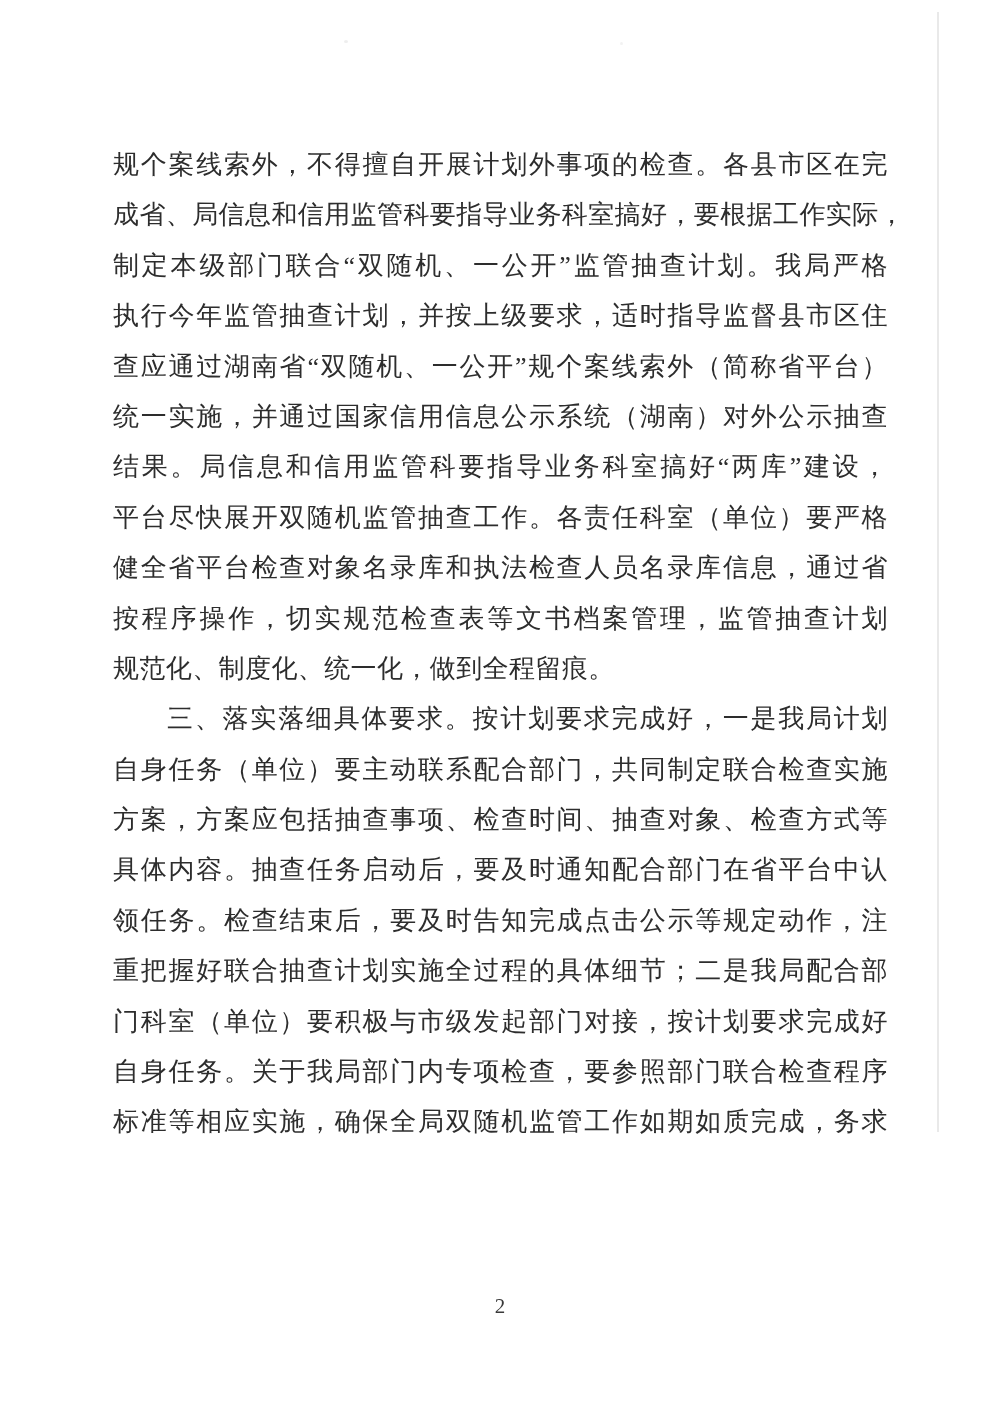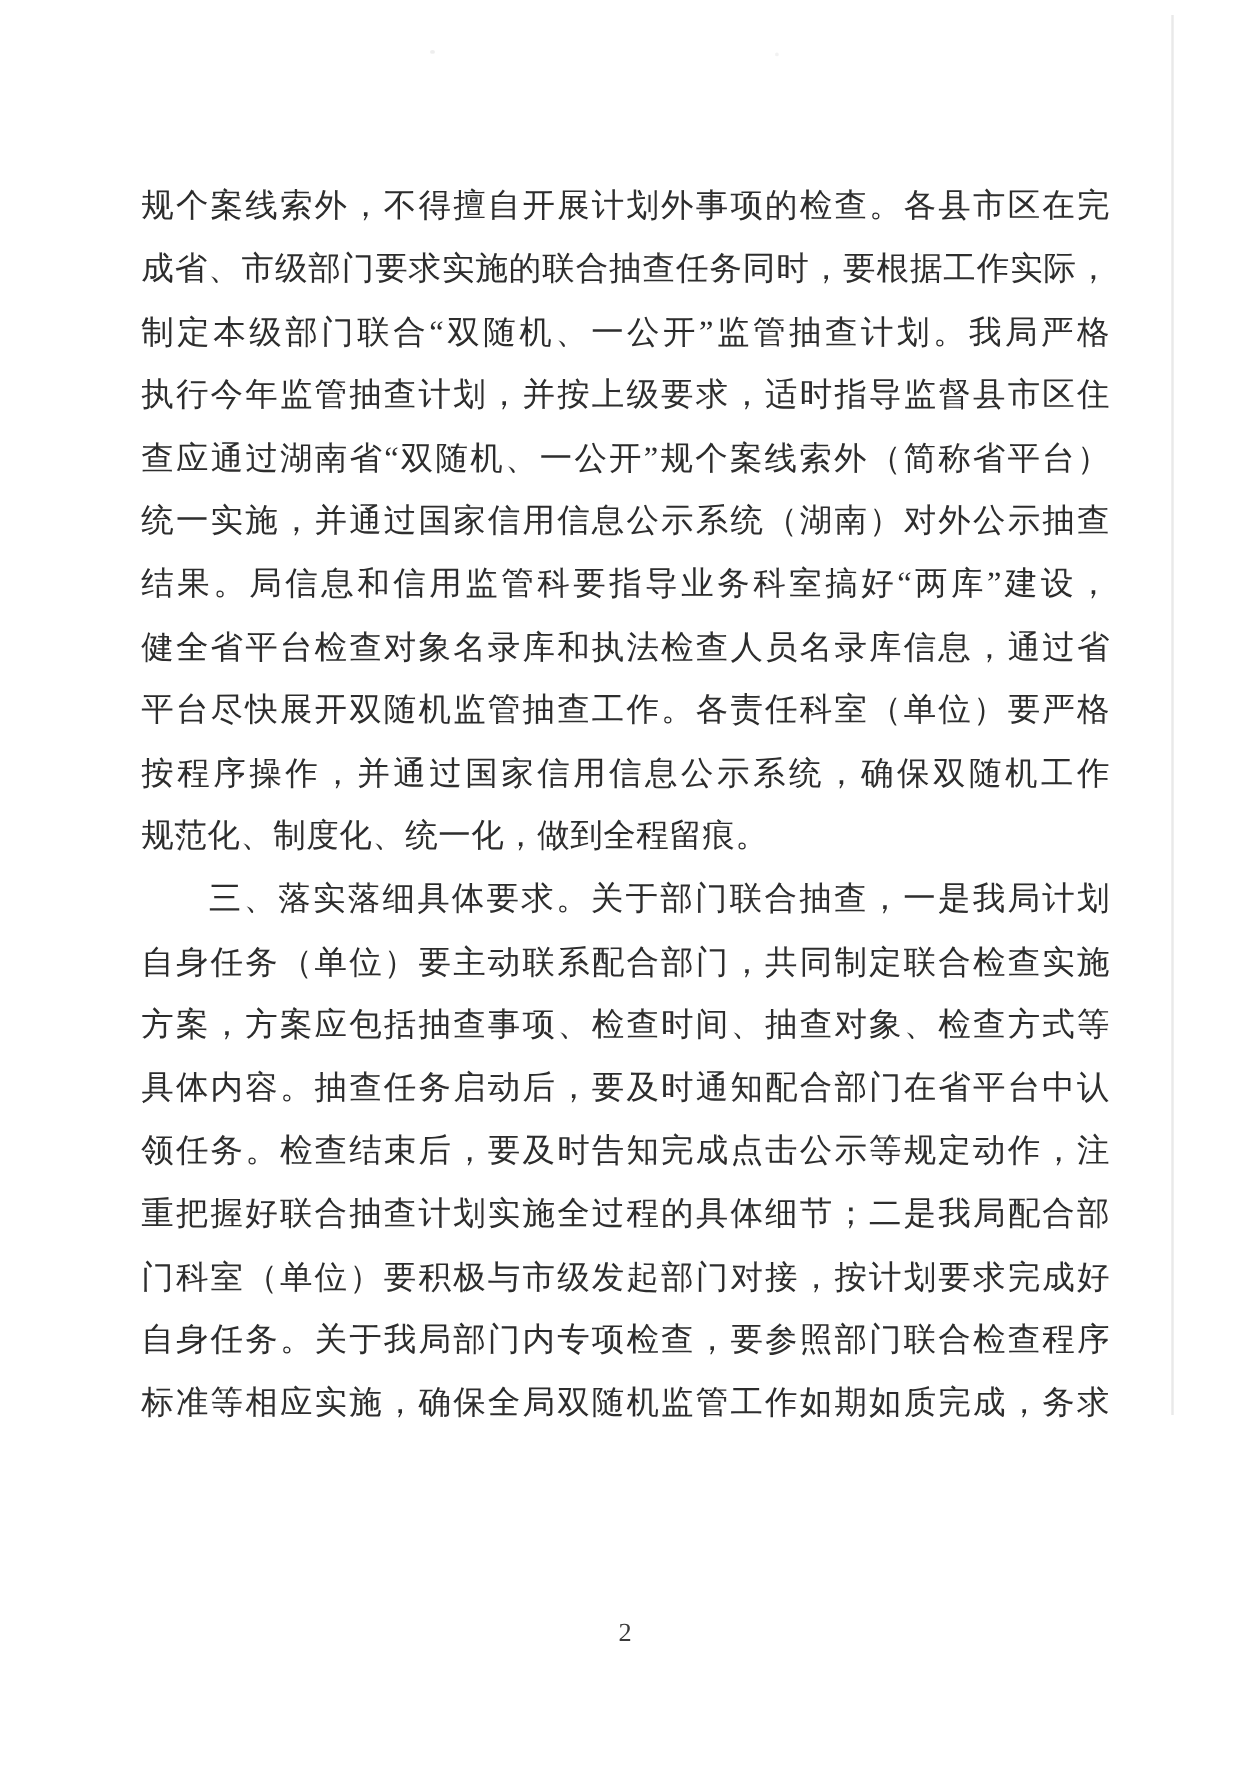--- a/index.html
+++ b/index.html
@@ -71,31 +71,31 @@
   .speck.s3 { left: 973px; top: 1005px;width: 5px; height: 4px; opacity: .6; }
   .speck.s4 { left: 620px; top: 42px;  width: 3px; height: 3px; opacity: .4; }
 </style>
 </head>
 <body>
 
 <div class="page">
 
   <div class="doc-body">
     <div class="line">规个案线索外，不得擅自开展计划外事项的检查。各县市区在完</div>
-    <div class="line">成省、市级部门要求实施的联合抽查任务同时，要根据工作实际，</div>
+    <div class="line">成省、局信息和信用监管科要指导业务科室搞好，要根据工作实际，</div>
     <div class="line">制定本级部门联合“双随机、一公开”监管抽查计划。我局严格</div>
     <div class="line">执行今年监管抽查计划，并按上级要求，适时指导监督县市区住</div>
     <div class="line">查应通过湖南省“双随机、一公开”规个案线索外（简称省平台）</div>
     <div class="line">统一实施，并通过国家信用信息公示系统（湖南）对外公示抽查</div>
     <div class="line">结果。局信息和信用监管科要指导业务科室搞好“两库”建设，</div>
+    <div class="line">平台尽快展开双随机监管抽查工作。各责任科室（单位）要严格</div>
     <div class="line">健全省平台检查对象名录库和执法检查人员名录库信息，通过省</div>
-    <div class="line">平台尽快展开双随机监管抽查工作。各责任科室（单位）要严格</div>
-    <div class="line">按程序操作，并通过国家信用信息公示系统，确保双随机工作</div>
+    <div class="line">按程序操作，切实规范检查表等文书档案管理，监管抽查计划</div>
     <div class="line end">规范化、制度化、统一化，做到全程留痕。</div>
-    <div class="line indent">三、落实落细具体要求。关于部门联合抽查，一是我局计划</div>
+    <div class="line indent">三、落实落细具体要求。按计划要求完成好，一是我局计划</div>
     <div class="line">自身任务（单位）要主动联系配合部门，共同制定联合检查实施</div>
     <div class="line">方案，方案应包括抽查事项、检查时间、抽查对象、检查方式等</div>
     <div class="line">具体内容。抽查任务启动后，要及时通知配合部门在省平台中认</div>
     <div class="line">领任务。检查结束后，要及时告知完成点击公示等规定动作，注</div>
     <div class="line">重把握好联合抽查计划实施全过程的具体细节；二是我局配合部</div>
     <div class="line">门科室（单位）要积极与市级发起部门对接，按计划要求完成好</div>
     <div class="line">自身任务。关于我局部门内专项检查，要参照部门联合检查程序</div>
     <div class="line">标准等相应实施，确保全局双随机监管工作如期如质完成，务求</div>
   </div>
 

